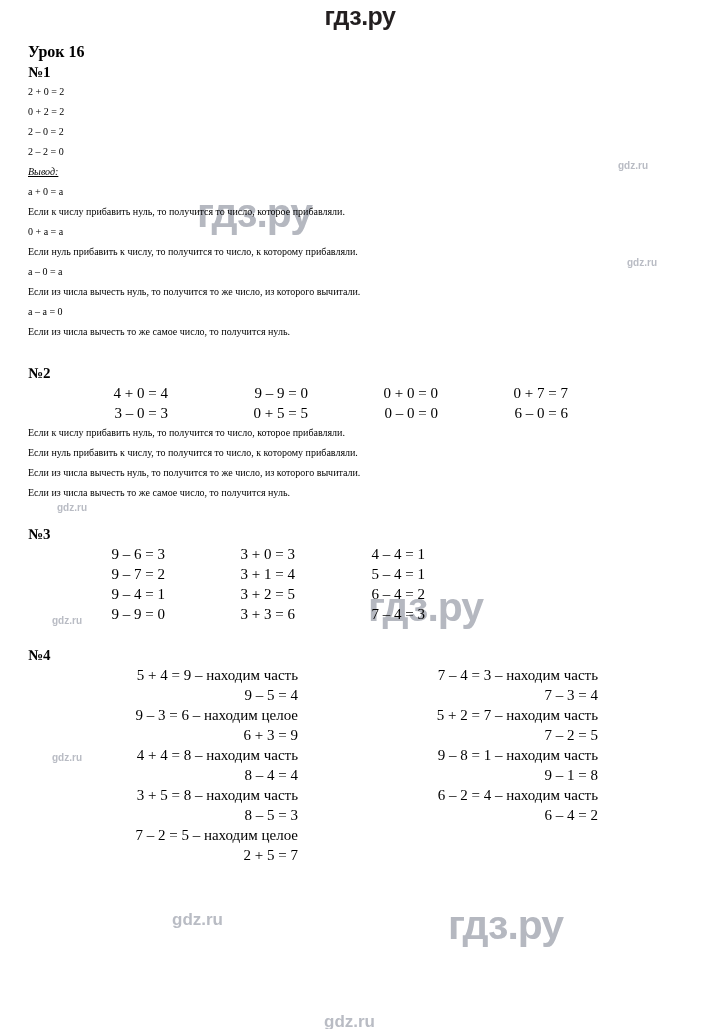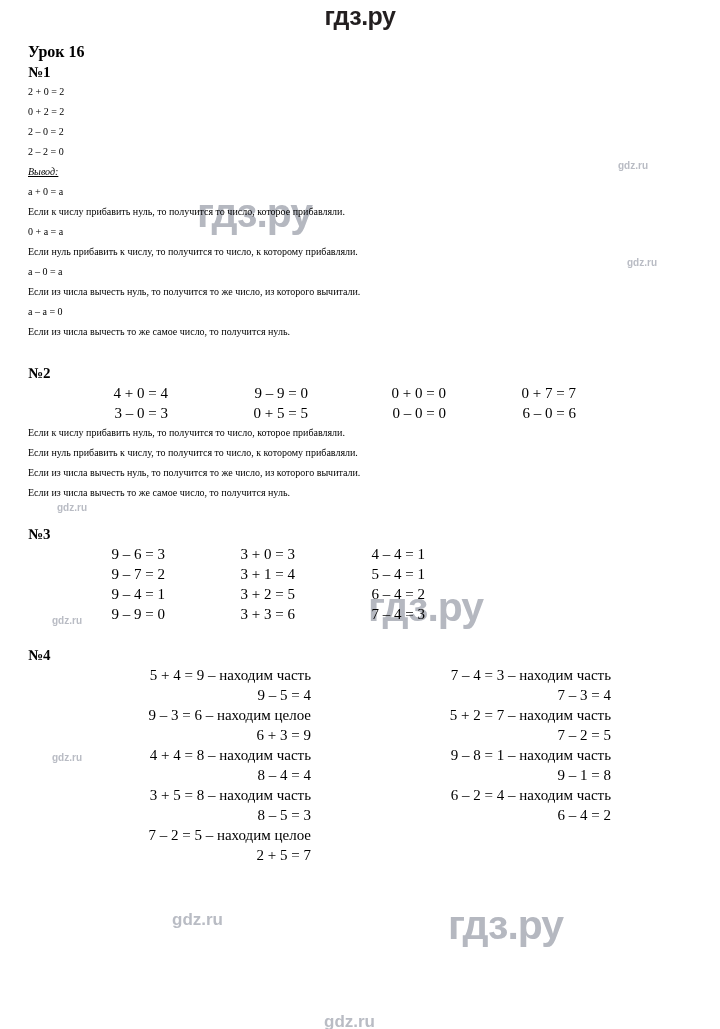--- a/index.html
+++ b/index.html
@@ -65,28 +65,28 @@
     display: flex;
     line-height: 20px;
     font-size: 15px;
     text-align: right;
   }
   .row-cols .c {
     white-space: pre;
   }
   .t2 .c1 { width: 140px; }
   .t2 .c2 { width: 140px; }
-  .t2 .c3 { width: 130px; margin-left: 8px; }
+  .t2 .c3 { width: 130px; }
   .t2 .c4 { width: 130px; }
 
   .t3 .c1 { width: 137px; }
   .t3 .c2 { width: 130px; }
   .t3 .c3 { width: 130px; }
 
-  .t4 .c1 { width: 270px; margin-left: 13px; }
+  .t4 .c1 { width: 270px; }
   .t4 .c2 { width: 300px; }
 
   
   .wm {
     position: absolute;
     font-family: "Liberation Sans", sans-serif;
     font-weight: bold;
     color: #b9bcc4;
     pointer-events: none;
     user-select: none;

